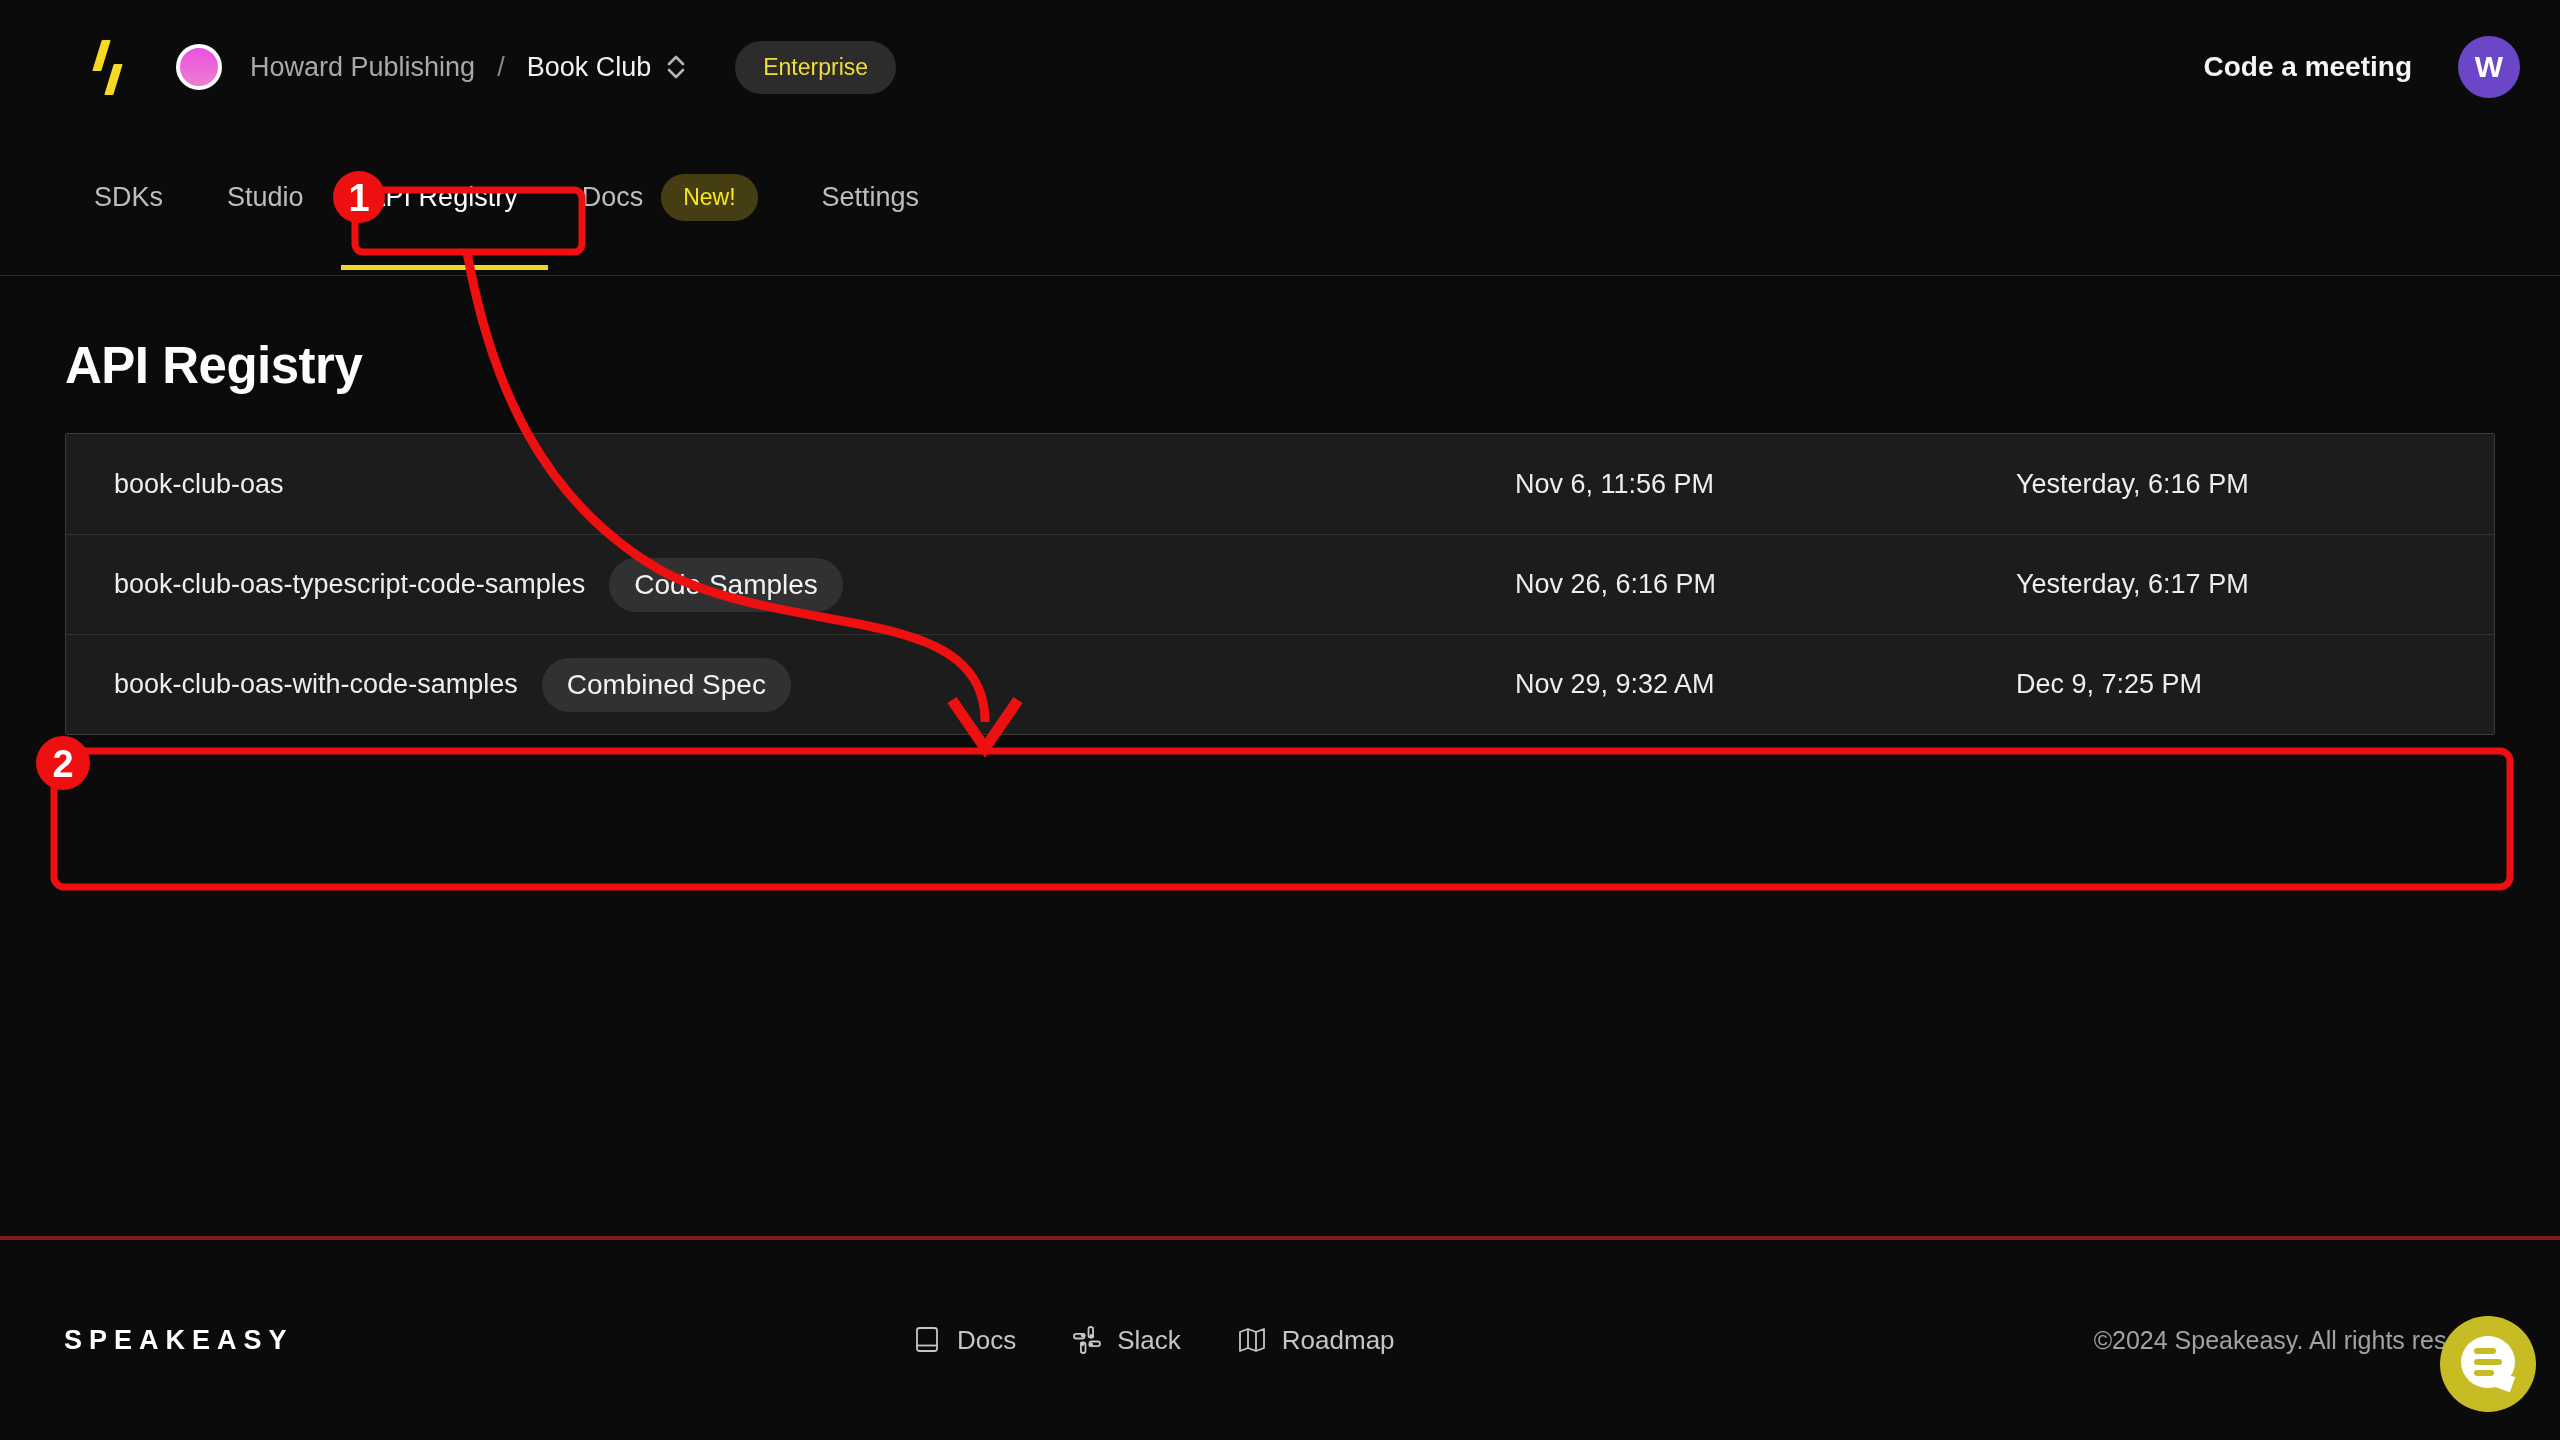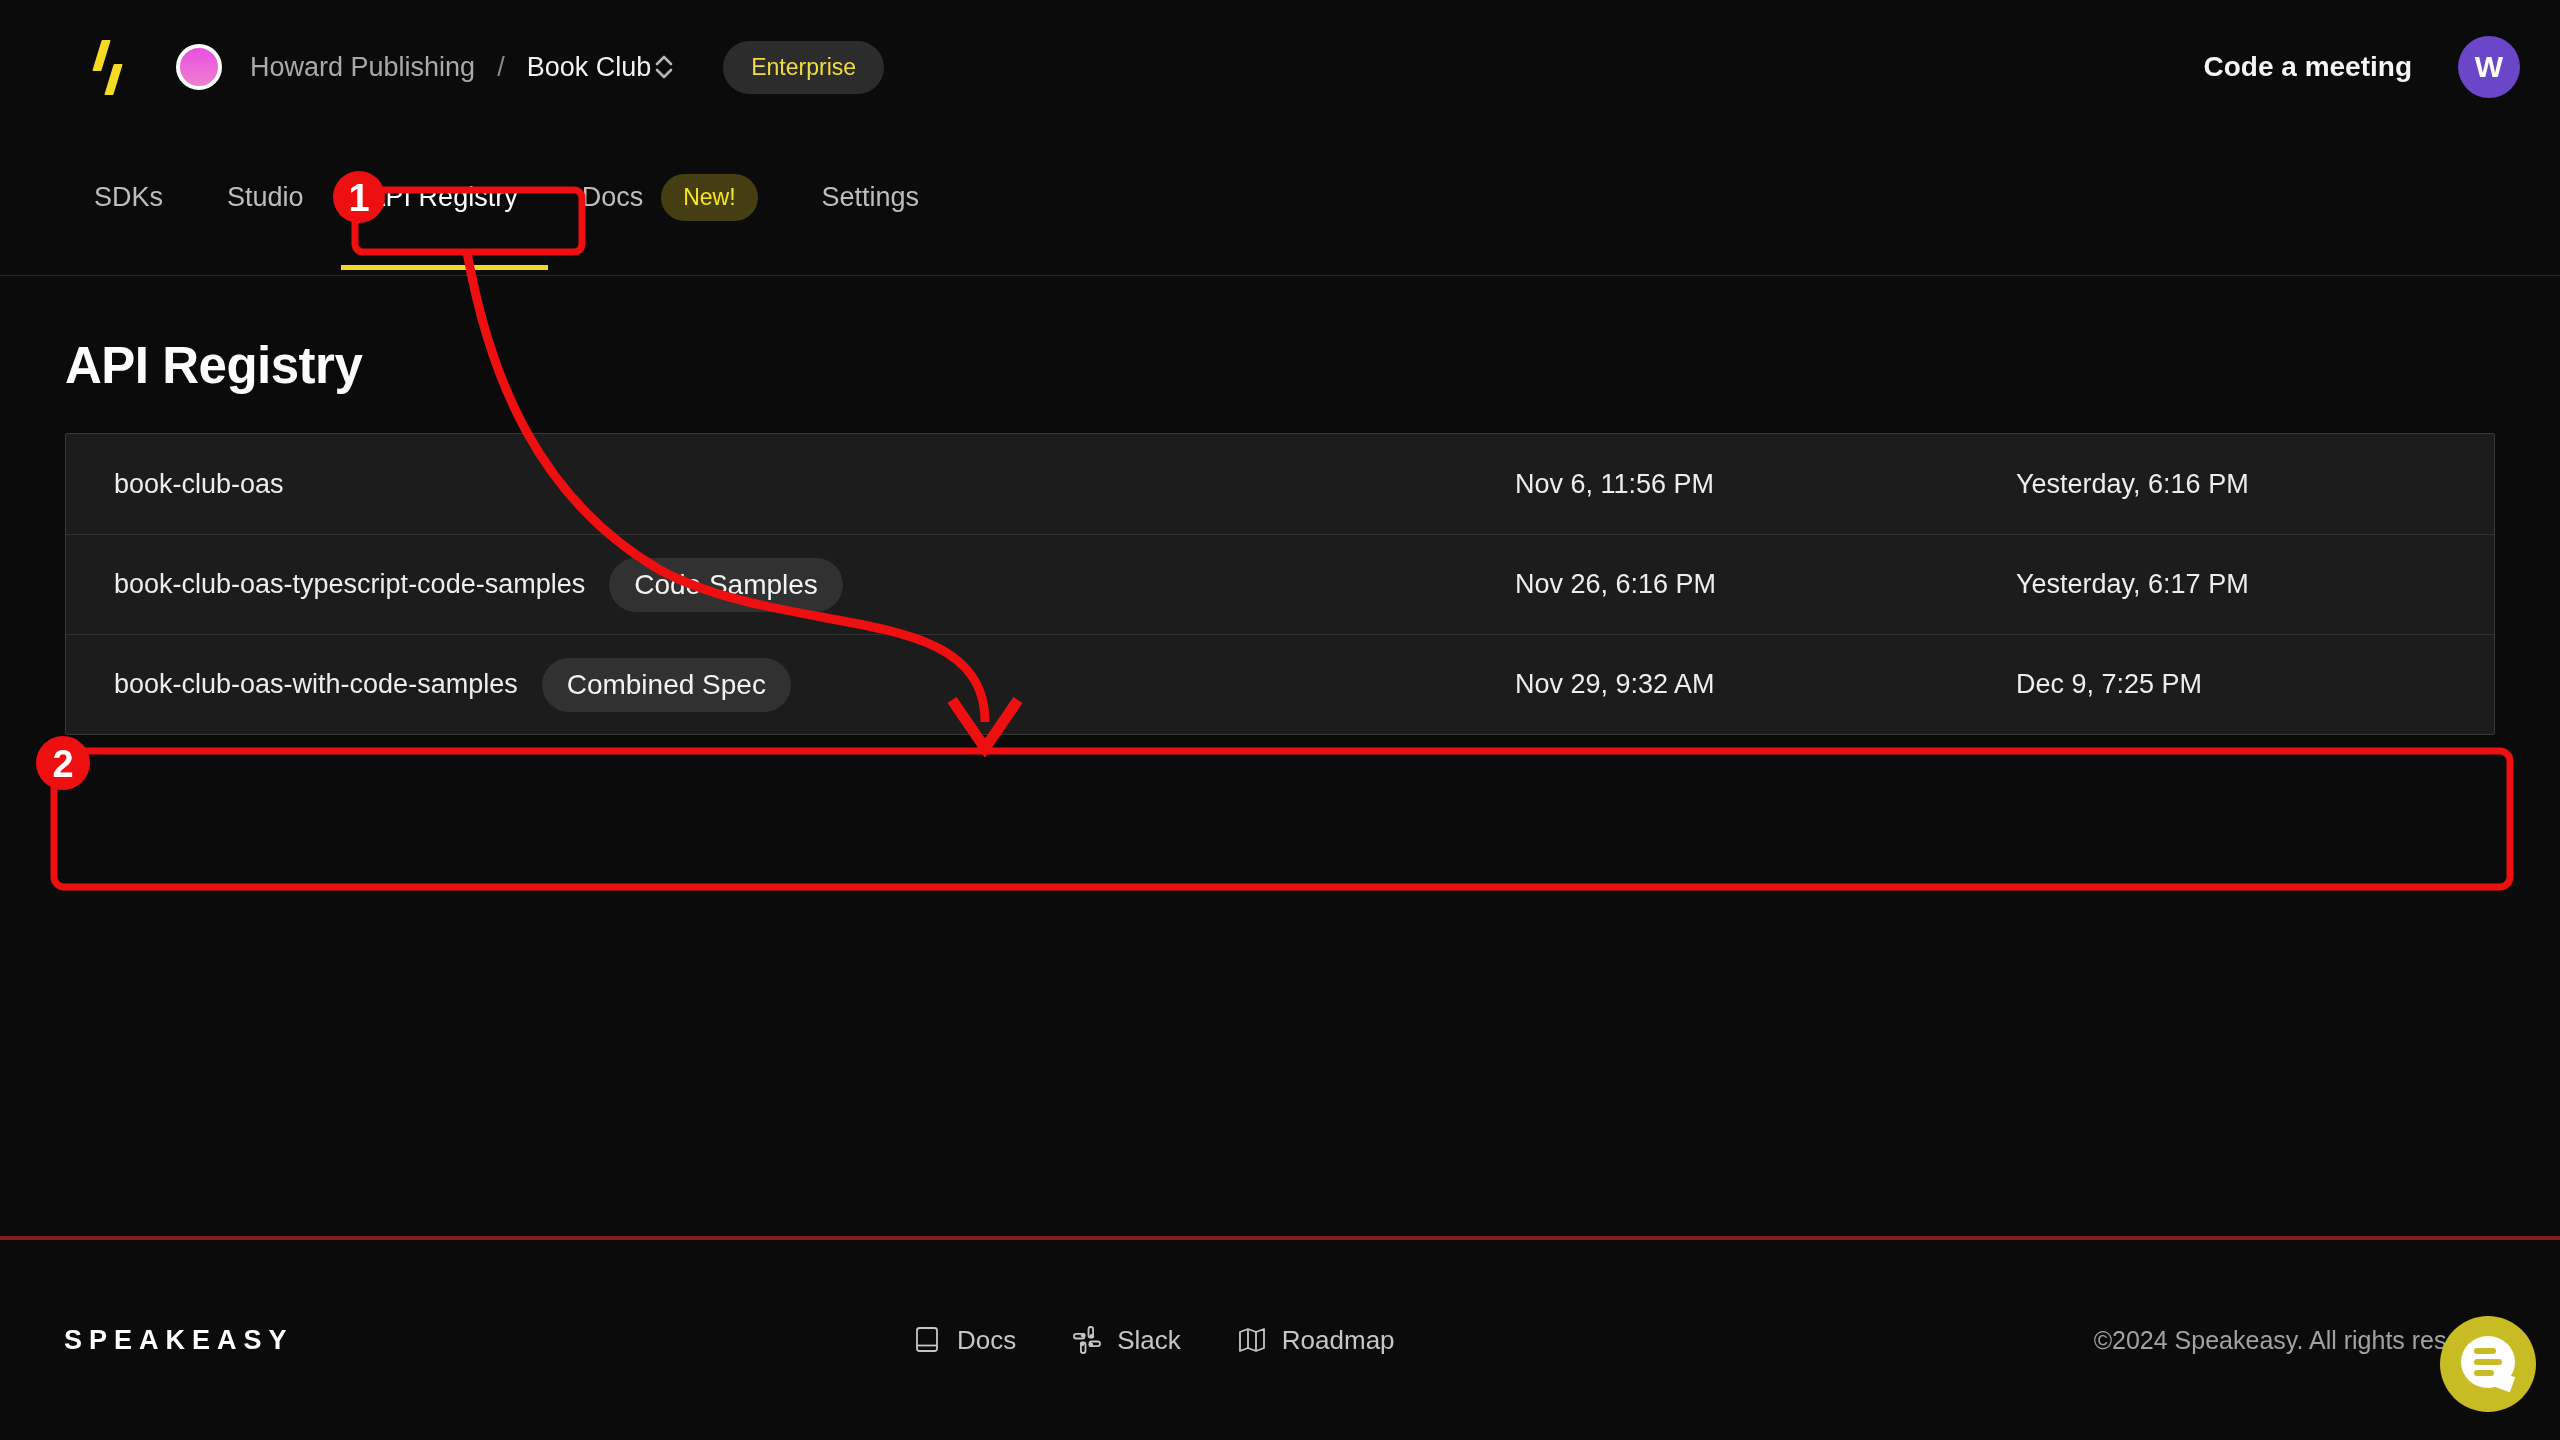--- a/index.html
+++ b/index.html
@@ -15,21 +15,21 @@
   
   .topbar { height:120px; display:flex; align-items:center; padding:14px 40px 0 90px; }
   .logo { position:relative; width:36px; height:58px; margin-right:50px; }
   .logo .bar { position:absolute; width:9px; border-radius:1px; background:var(--brand_yellow); transform:skewX(-17deg); }
   .logo .bar.b1 { left:7px; top:2px; height:31px; }
   .logo .bar.b2 { left:19px; top:26px; height:31px; }
   .ws-avatar { width:46px; height:46px; border-radius:50%; border:4px solid #fff;
     background:linear-gradient(180deg,#ea50e2 0%,#ee7fce 100%); margin-right:28px; }
   .crumb-org { font-size:27px; color:#a9a9a9; }
   .crumb-sep { font-size:27px; color:#8a8a8a; margin:0 22px; }
-  .crumb-ws { font-size:27px; color:#f2f2f2; font-weight:500; display:flex; align-items:center; gap:2px; cursor:pointer; }
+  .crumb-ws { font-size:27px; color:#f2f2f2; font-weight:500; display:flex; align-items:center; gap:14px; cursor:pointer; }
   .caret-icon { width:22px; height:28px; }
   .caret-icon path { stroke:#b5b5b5; stroke-width:2.6; fill:none; stroke-linecap:round; stroke-linejoin:round; }
   .plan-badge { margin-left:48px; background:#2c2c2c; color:var(--badge_yellow_text);
     font-size:23px; padding:13px 28px; border-radius:999px; }
   .topbar .spacer { flex:1; }
   .book-meeting { font-size:28px; font-weight:700; color:#f5f5f5; margin-right:46px; cursor:pointer; }
   .user-avatar { width:62px; height:62px; border-radius:50%; background:var(--purple);
     display:flex; align-items:center; justify-content:center;
     color:#fff; font-size:30px; font-weight:700; cursor:pointer; }
 

